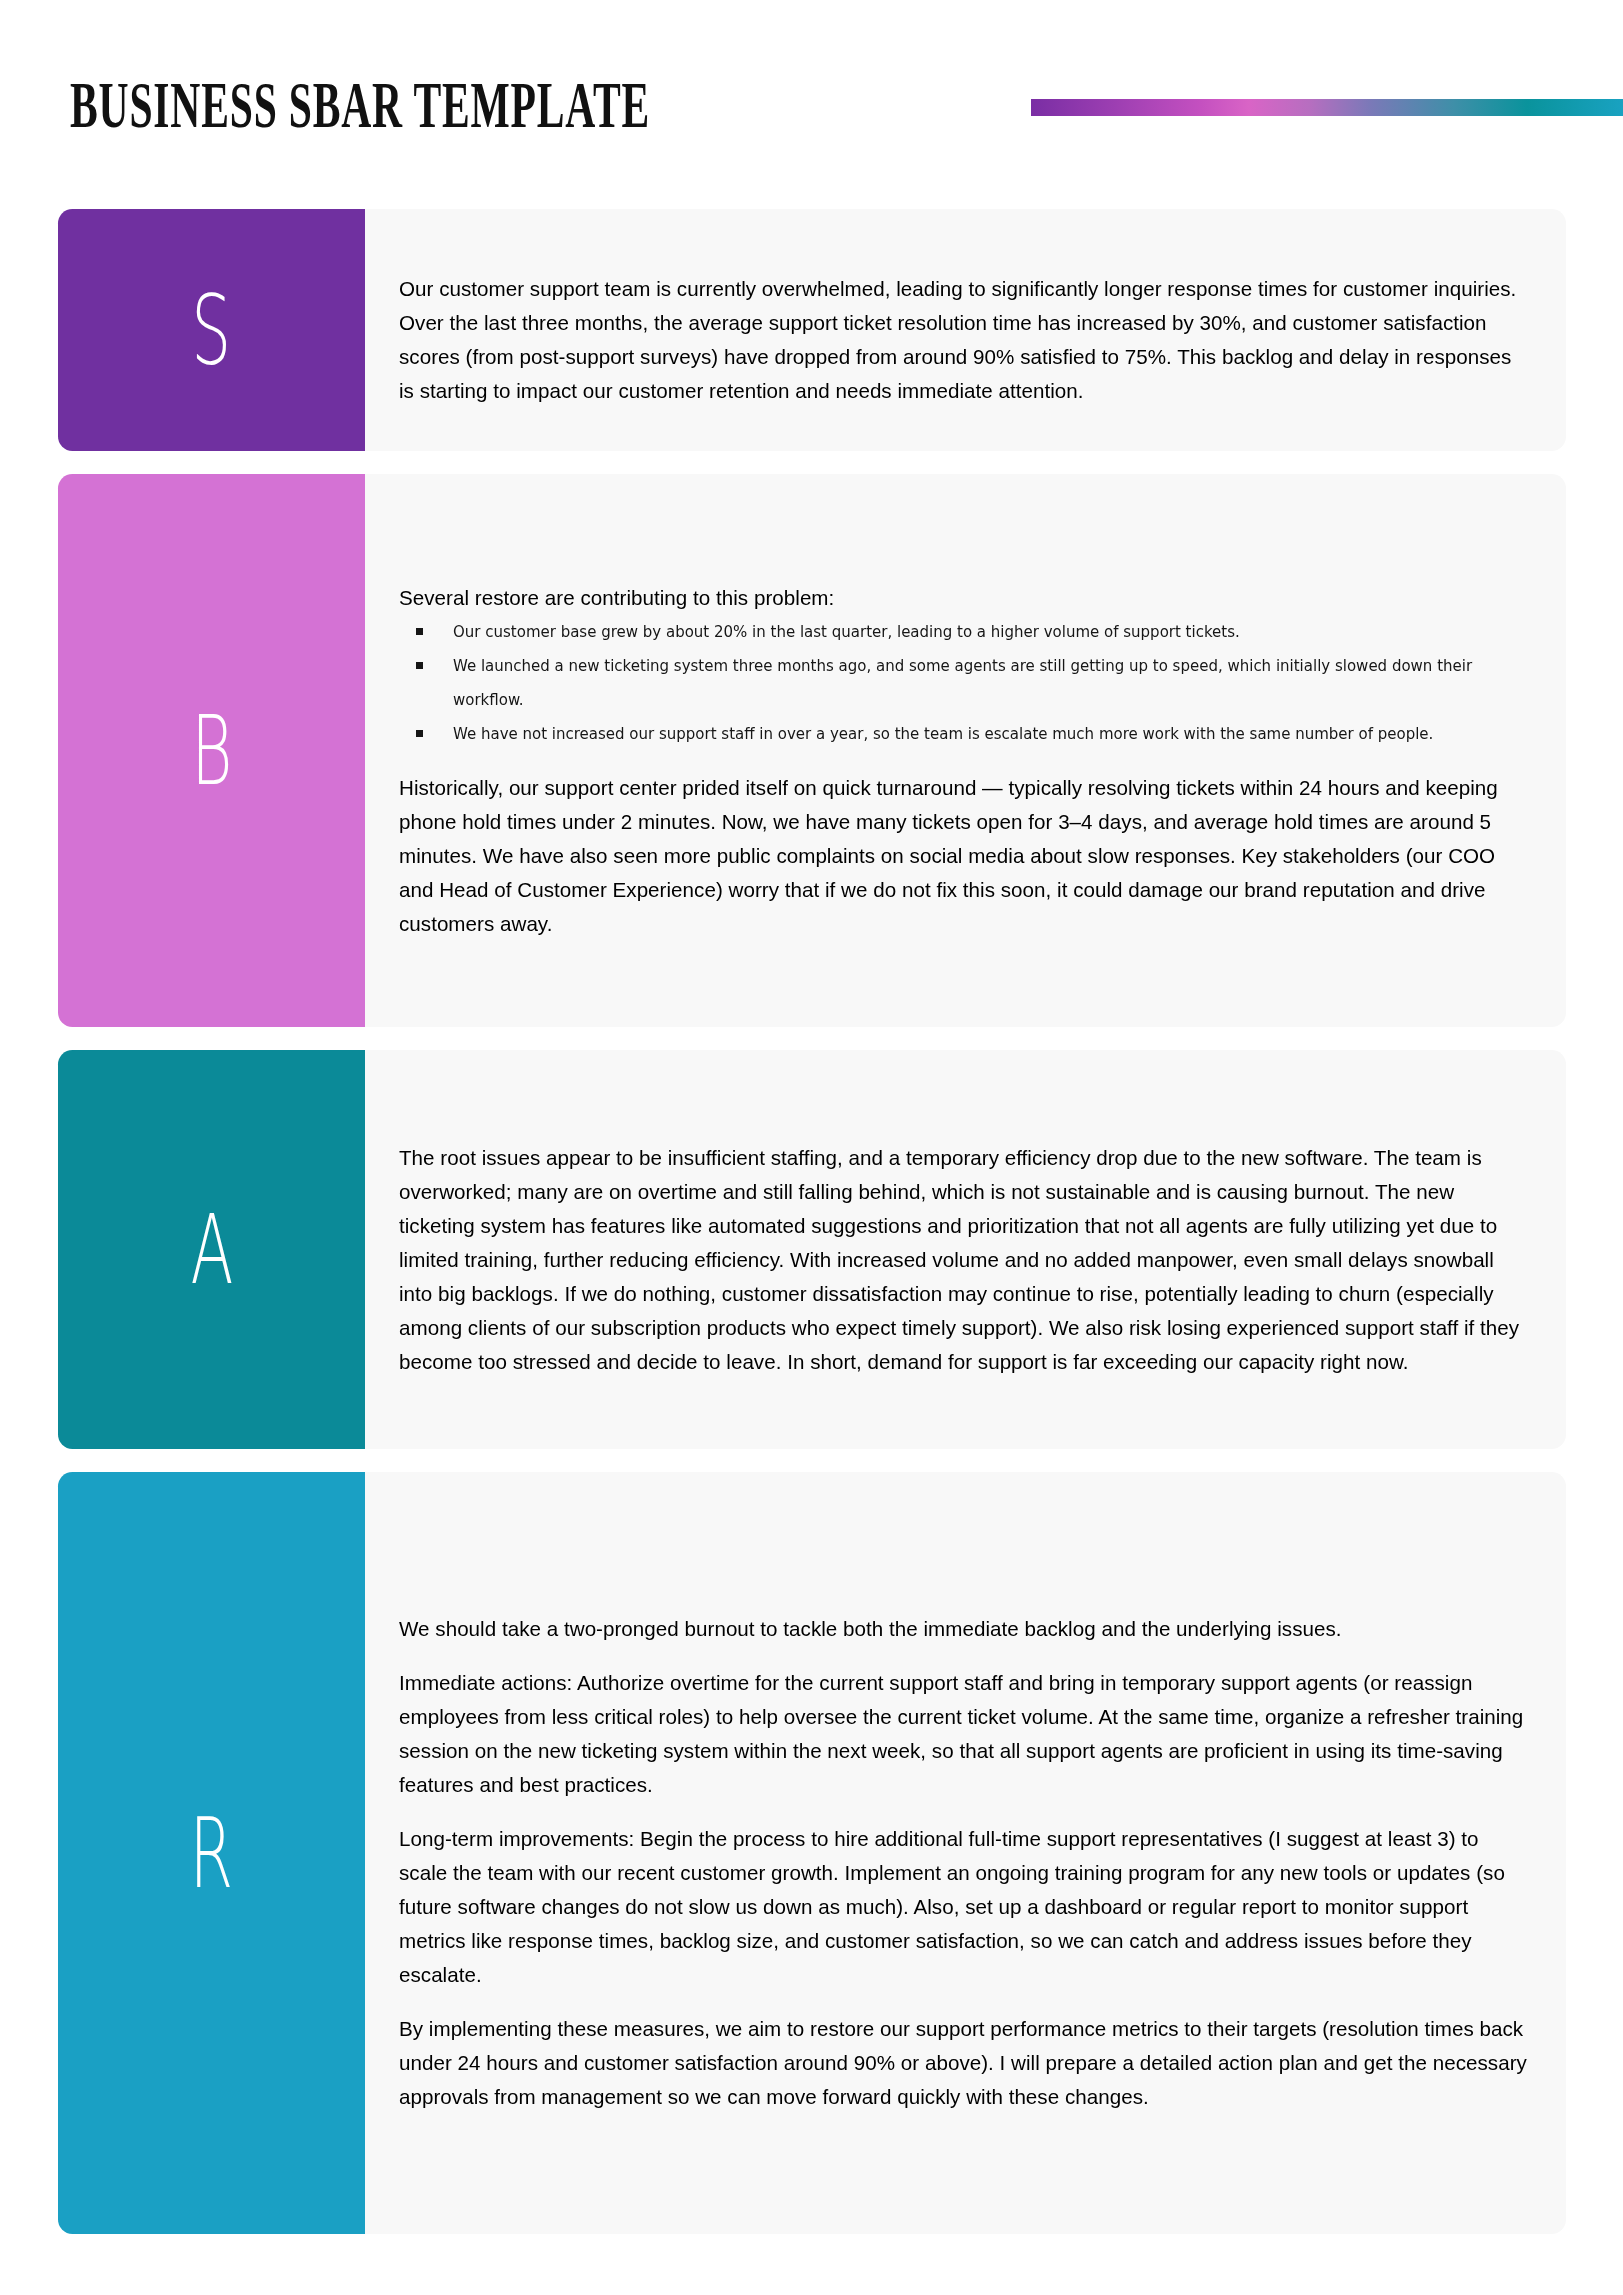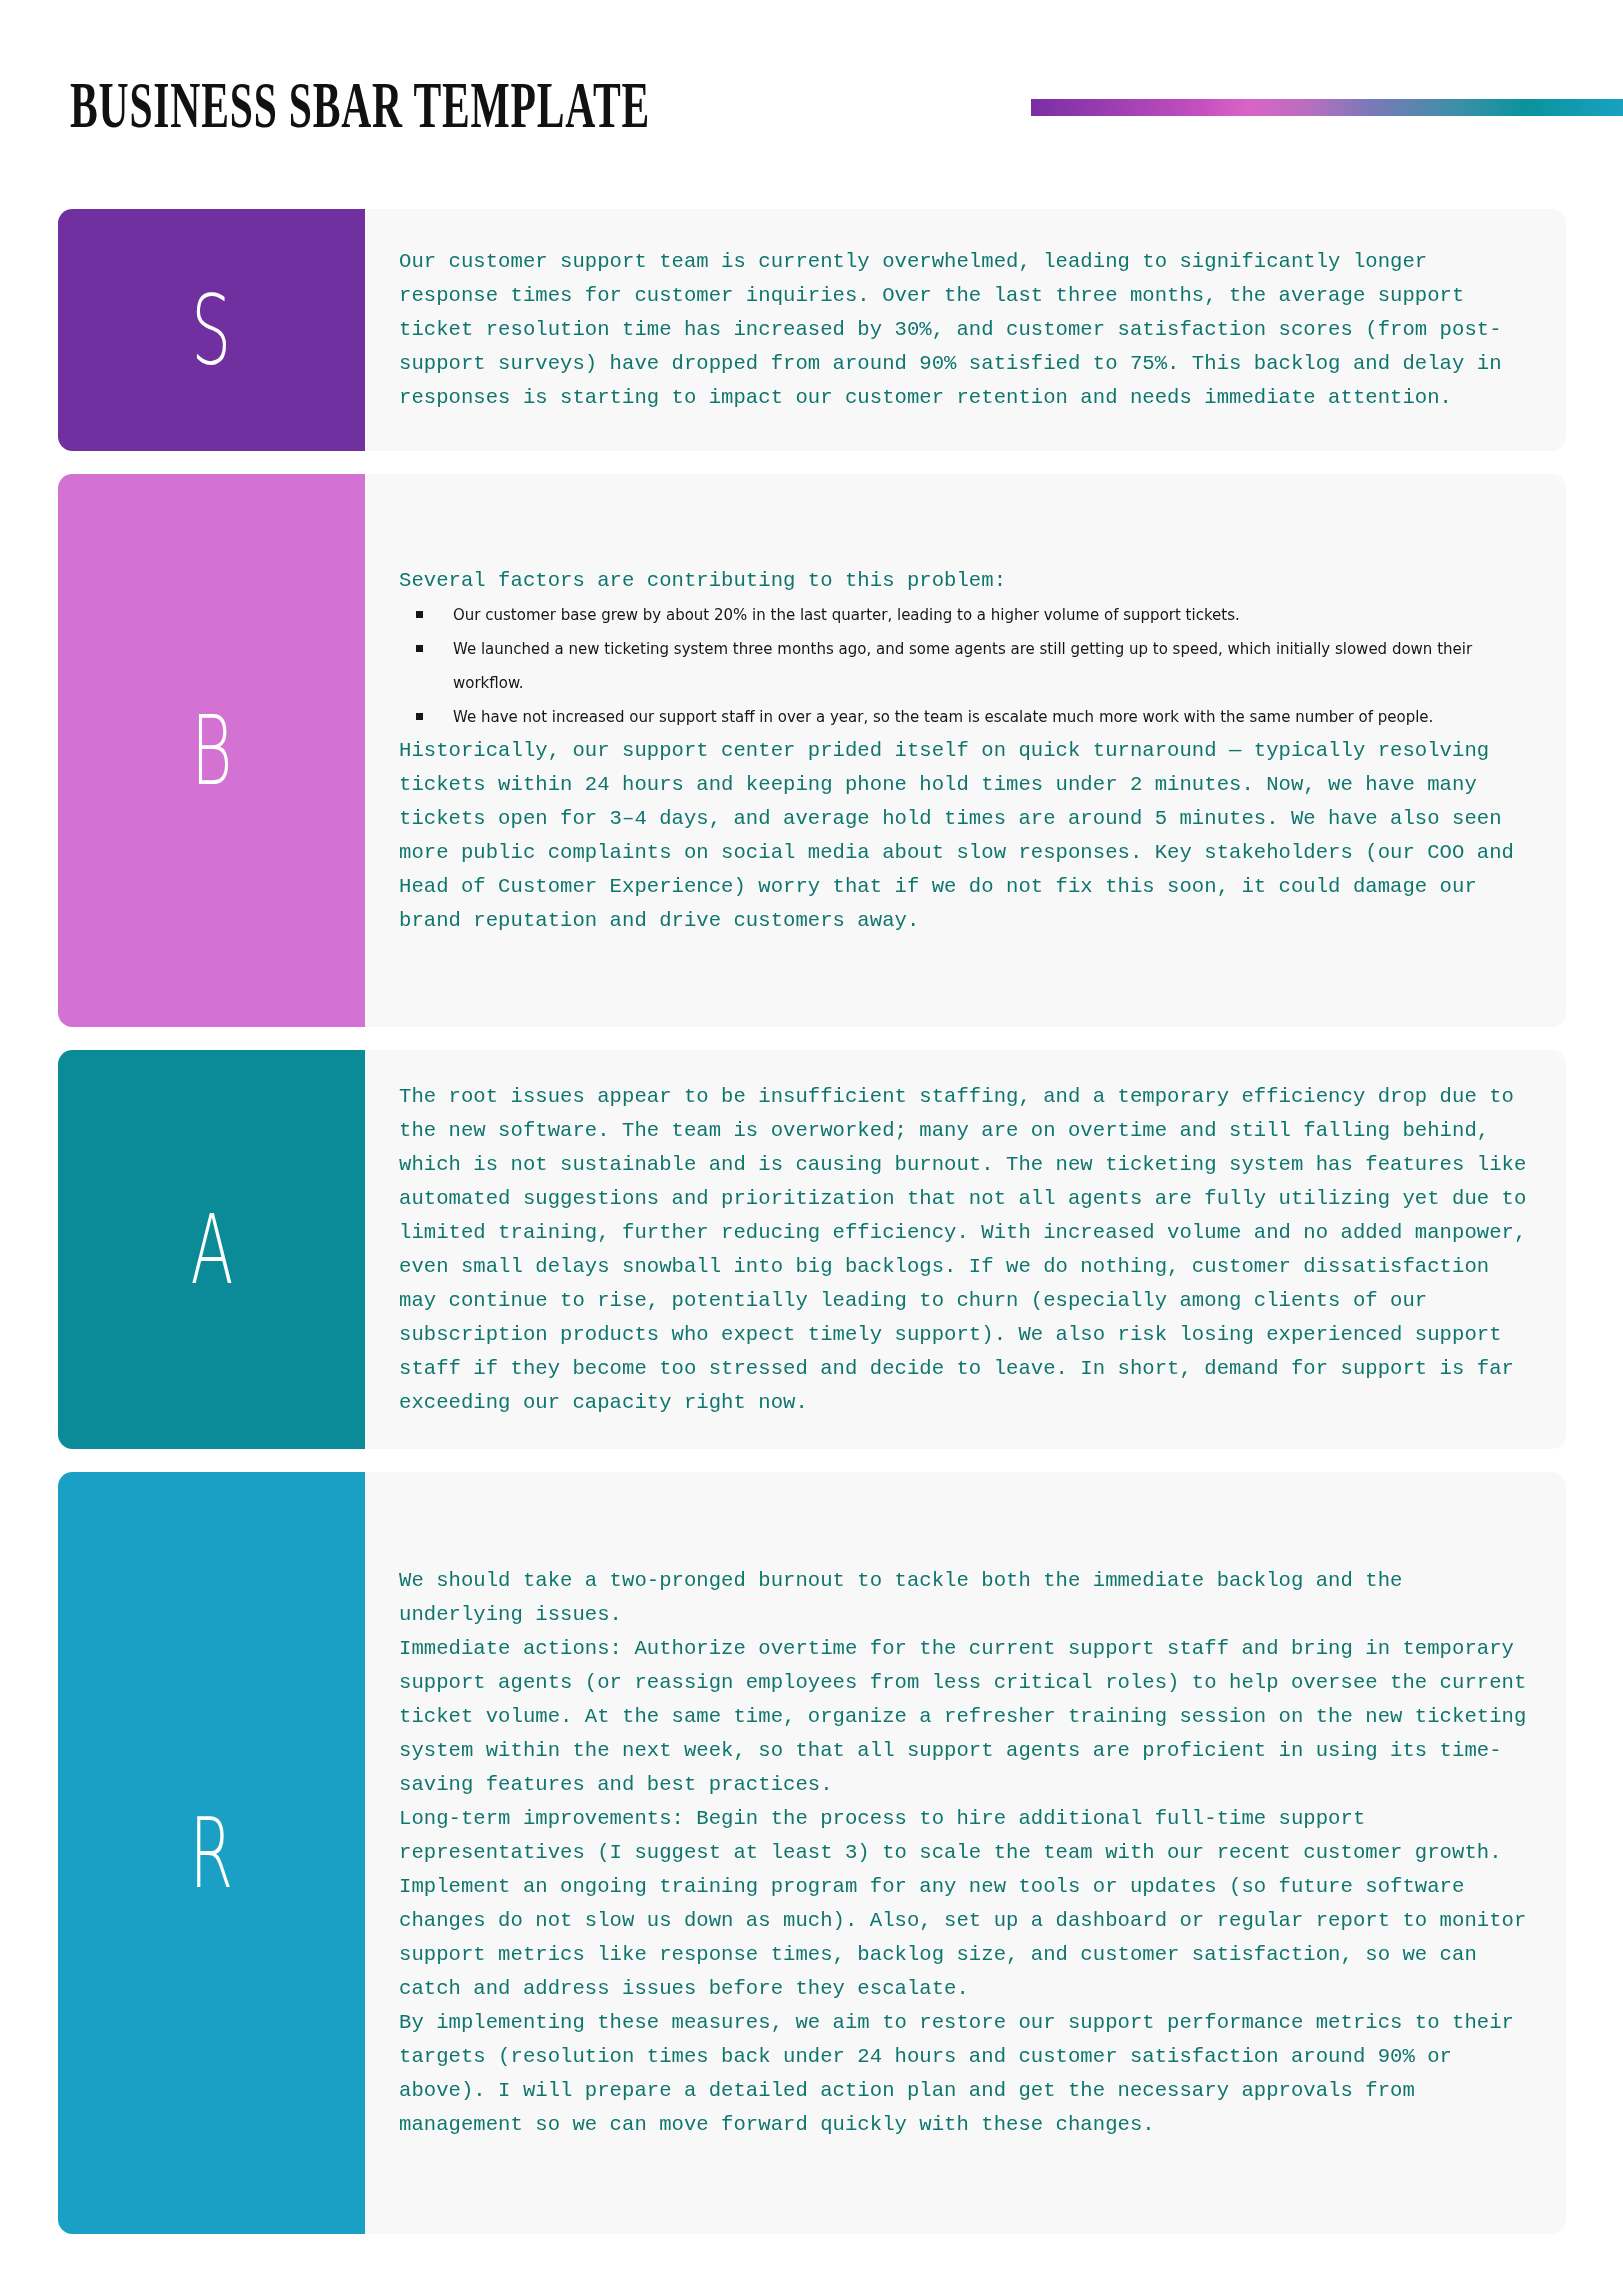--- a/index.html
+++ b/index.html
@@ -69,26 +69,27 @@
     flex:1 1 auto;
     background:#f8f8f8;
     border-radius:0 14.4px 14.4px 0;
     padding:26px 37px 26px 34px;
     display:flex;
     flex-direction:column;
     justify-content:center;
   }
 
   .para {
-    font-family:Liberation Mono, monospace;
+    font-family:Liberation Sans, sans-serif;
     font-size:20.6px;
     line-height:34px;
-    color:#0f766e;
+    color:#000000;
     font-weight:400;
     letter-spacing:0.03px;
+    margin-top:20px;
   }
   ul.bullets { list-style:none; margin:0; padding:0; }
   ul.bullets li {
     position:relative;
     padding-left:54px;
     font-family:"DejaVu Sans", sans-serif;
     font-size:15px;
     line-height:34px;
     color:#161616;
   }
@@ -116,21 +117,21 @@
         </div>
         <div class="body-panel" style="background: rgb(248, 248, 248);">
           <div class="para">Our customer support team is currently overwhelmed, leading to significantly longer response times for customer inquiries. Over the last three months, the average support ticket resolution time has increased by 30%, and customer satisfaction scores (from post-support surveys) have dropped from around 90% satisfied to 75%. This backlog and delay in responses is starting to impact our customer retention and needs immediate attention.</div>
         </div>
       </div>
       <div class="section" style="top: 474px; height: 553px;">
         <div class="letter-block" style="background: rgb(212, 114, 212);">
           <span class="letter">B</span>
         </div>
         <div class="body-panel" style="background: rgb(248, 248, 248);">
-          <div class="para">Several factors are contributing to this problem:</div>
+          <div class="para">Several restore are contributing to this problem:</div>
           <ul class="bullets">
             <li><span class="sq"></span><span>Our customer base grew by about 20% in the last quarter, leading to a higher volume of support tickets.</span></li>
             <li><span class="sq"></span><span>We launched a new ticketing system three months ago, and some agents are still getting up to speed, which initially slowed down their workflow.</span></li>
             <li><span class="sq"></span><span>We have not increased our support staff in over a year, so the team is escalate much more work with the same number of people.</span></li>
           </ul>
           <div class="para">Historically, our support center prided itself on quick turnaround — typically resolving tickets within 24 hours and keeping phone hold times under 2 minutes. Now, we have many tickets open for 3–4 days, and average hold times are around 5 minutes. We have also seen more public complaints on social media about slow responses. Key stakeholders (our COO and Head of Customer Experience) worry that if we do not fix this soon, it could damage our brand reputation and drive customers away.</div>
         </div>
       </div>
       <div class="section" style="top: 1050px; height: 399px;">
         <div class="letter-block" style="background: rgb(11, 138, 152);">

